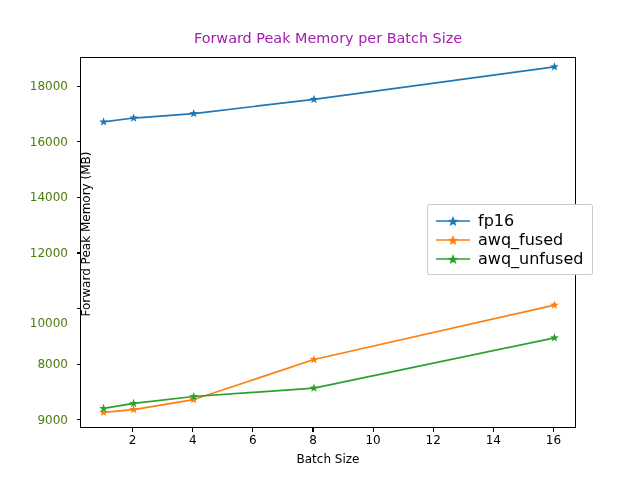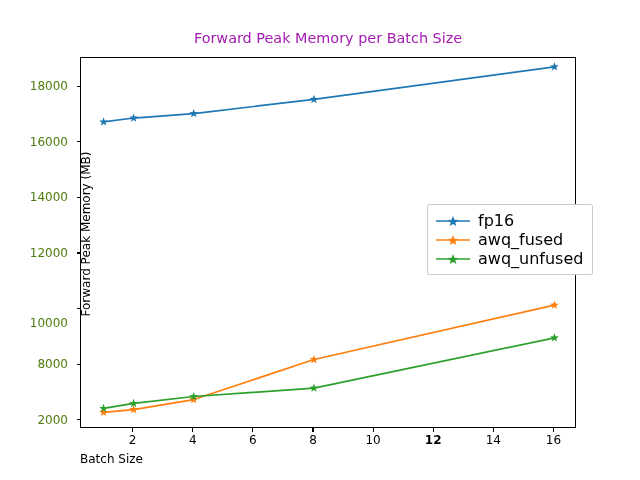--- a/index.html
+++ b/index.html
@@ -85,20 +85,21 @@
     color: #000000;
     white-space: nowrap;
     width: 40px;
   }
   
   #xlabel {
     position: absolute;
     left: 80px;
     top: 452px;
     width: 496px;
+    text-align: center;
     font-size: 12px;
     line-height: 14px;
     color: #000000;
     white-space: nowrap;
   }
   #ylabel {
     position: absolute;
     left: -100px;
     top: 227px;
     width: 371px;
@@ -143,21 +144,21 @@
 </style>
 </head>
 <body>
 
 <div id="figure">
 
   <div id="chart-title">Forward Peak Memory per Batch Size</div>
 
   <div id="ytick-layer">
       <div class="ytick-mark" style="top: 419.163px;"></div>
-      <div class="ytick-label" style="top: 413.663px;">2000</div>
+      <div class="ytick-label" style="top: 413.663px;">9000</div>
       <div class="ytick-mark" style="top: 363.582px;"></div>
       <div class="ytick-label" style="top: 358.082px;">8000</div>
       <div class="ytick-mark" style="top: 308.002px;"></div>
       <div class="ytick-label" style="top: 317px;">10000</div>
       <div class="ytick-mark" style="top: 252.421px;"></div>
       <div class="ytick-label" style="top: 246.921px;">12000</div>
       <div class="ytick-mark" style="top: 196.841px;"></div>
       <div class="ytick-label" style="top: 191.341px;">14000</div>
       <div class="ytick-mark" style="top: 141.26px;"></div>
       <div class="ytick-label" style="top: 135.76px;">16000</div>
@@ -170,21 +171,21 @@
       <div class="xtick-label" style="left: 112.606px;">2</div>
       <div class="xtick-mark" style="left: 192.227px;"></div>
       <div class="xtick-label" style="left: 172.727px;">4</div>
       <div class="xtick-mark" style="left: 252.348px;"></div>
       <div class="xtick-label" style="left: 232.848px;">6</div>
       <div class="xtick-mark" style="left: 312.47px;"></div>
       <div class="xtick-label" style="left: 292.97px;">8</div>
       <div class="xtick-mark" style="left: 372.591px;"></div>
       <div class="xtick-label" style="left: 353.091px;">10</div>
       <div class="xtick-mark" style="left: 432.712px;"></div>
-      <div class="xtick-label" style="left: 413.212px; font-weight: bold;">12</div>
+      <div class="xtick-label" style="left: 413.212px;">12</div>
       <div class="xtick-mark" style="left: 492.833px;"></div>
       <div class="xtick-label" style="left: 473.333px;">14</div>
       <div class="xtick-mark" style="left: 552.955px;"></div>
       <div class="xtick-label" style="left: 533.455px;">16</div>
     </div>
 
   <div id="plot-area">
     <svg id="data-svg" viewBox="0 0 496 371" preserveAspectRatio="none">
         <g>
           <polyline points="22.55,63.92 52.61,60.03 112.73,55.58 232.97,41.41 473.45,8.89" fill="none" stroke="#1f77b4" stroke-width="1.7" stroke-linejoin="round" stroke-linecap="round"></polyline>

